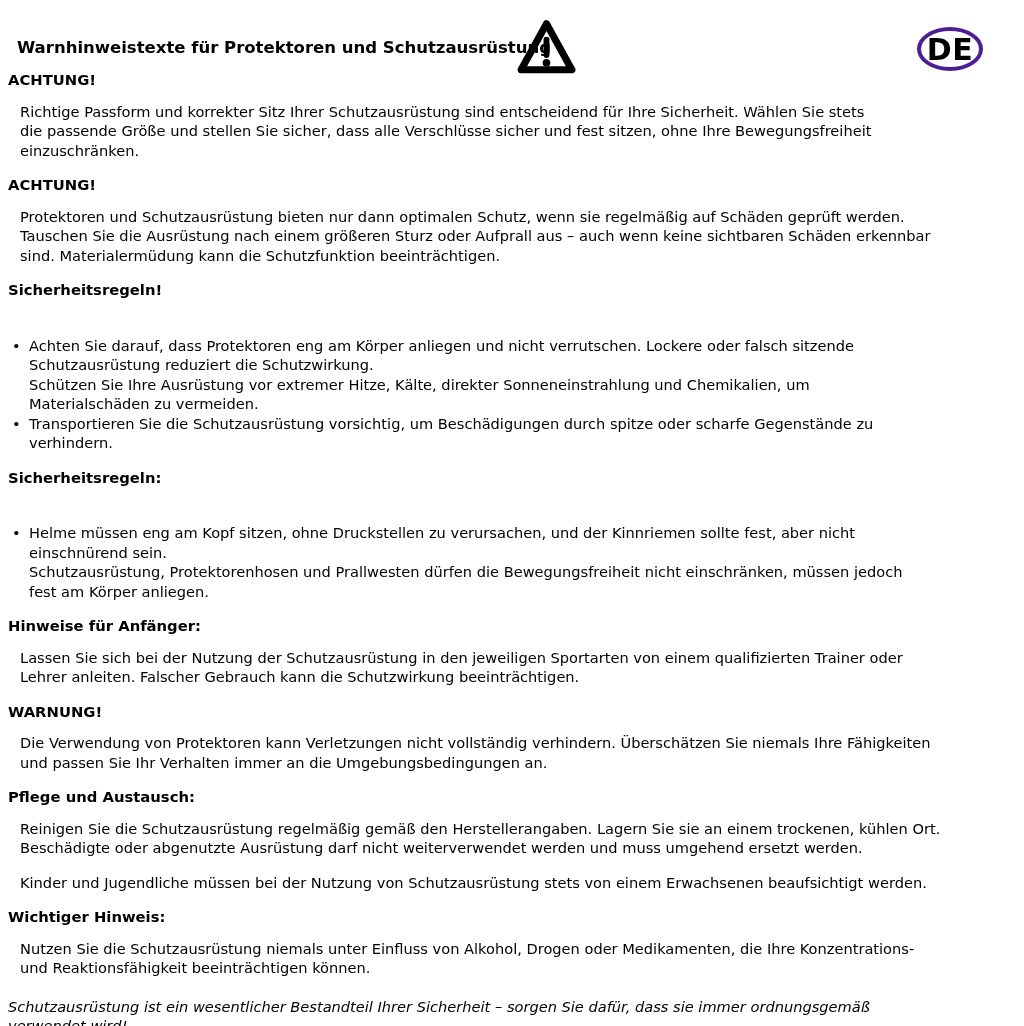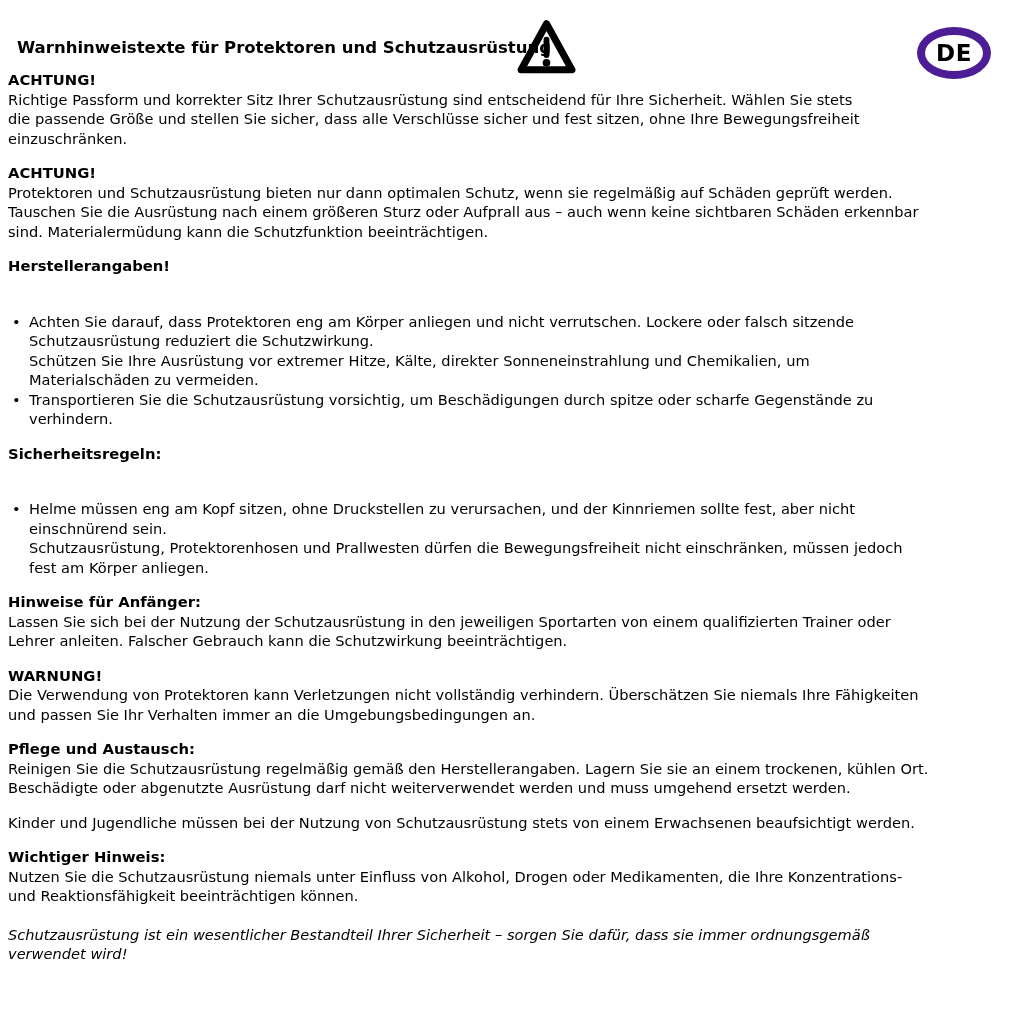--- a/index.html
+++ b/index.html
@@ -17,35 +17,35 @@
     font-size:16.5px; font-weight:bold; line-height:20px;
     margin:0; white-space:nowrap;
   }
   .warning-triangle {
     position:absolute; left:517px; top:18px;
     width:59px; height:60px;
   }
   .lang-badge {
     position:absolute; left:917px; top:27px;
     width:58px; height:36px;
-    border:8px solid #4c1d95;
+    border:4px solid #4c1d95;
     border-radius:50%;
     display:flex; align-items:center; justify-content:center;
-    font-size:23px; font-weight:bold; letter-spacing:0.5px;
+    font-size:30px; font-weight:bold; letter-spacing:0.5px;
   }
   .content {
     position:absolute; left:8px; top:70px; width:990px;
     font-size:14.6px; line-height:19.5px;
   }
   .section { margin:0 0 15px 0; }
   .section h2 {
     font-size:14.8px; font-weight:bold; margin:0; line-height:19.5px;
   }
   .section p {
-    margin:0; white-space:pre-line;
+    margin:12px; white-space:pre-line;
   }
   .section ul {
     list-style:none; margin:36px 0 0 0; padding:0;
   }
   .section ul li {
     position:relative; padding-left:21px; white-space:pre-line;
   }
   .section ul li::before {
     content:"\2022";
     position:absolute; left:4px; top:0;
@@ -77,21 +77,21 @@
     </div>
 
     <div class="section">
       <h2>ACHTUNG!</h2>
       <p>Protektoren und Schutzausrüstung bieten nur dann optimalen Schutz, wenn sie regelmäßig auf Schäden geprüft werden.
 Tauschen Sie die Ausrüstung nach einem größeren Sturz oder Aufprall aus – auch wenn keine sichtbaren Schäden erkennbar
 sind. Materialermüdung kann die Schutzfunktion beeinträchtigen.</p>
     </div>
 
     <div class="section">
-      <h2>Herstellerangaben!</h2>
+      <h2>Sicherheitsregeln!</h2>
       <ul>
         <li>Achten Sie darauf, dass Protektoren eng am Körper anliegen und nicht verrutschen. Lockere oder falsch sitzende
 Schutzausrüstung reduziert die Schutzwirkung.
 Schützen Sie Ihre Ausrüstung vor extremer Hitze, Kälte, direkter Sonneneinstrahlung und Chemikalien, um
 Materialschäden zu vermeiden.</li>
         <li>Transportieren Sie die Schutzausrüstung vorsichtig, um Beschädigungen durch spitze oder scharfe Gegenstände zu
 verhindern.</li>
       </ul>
     </div>
 

